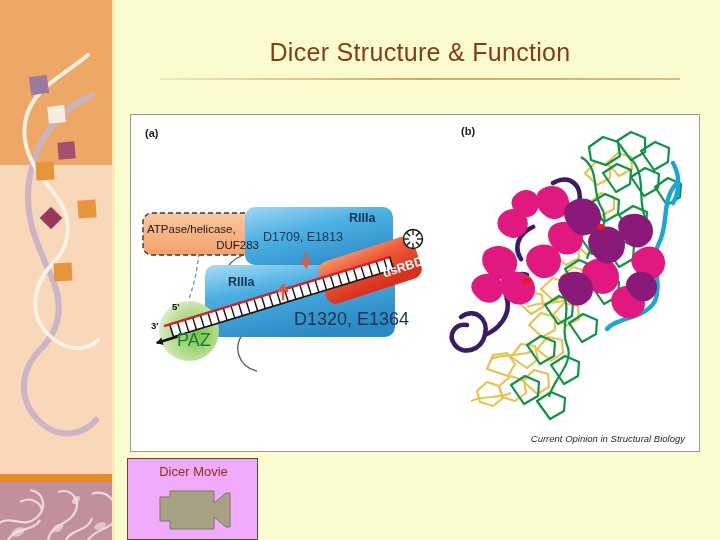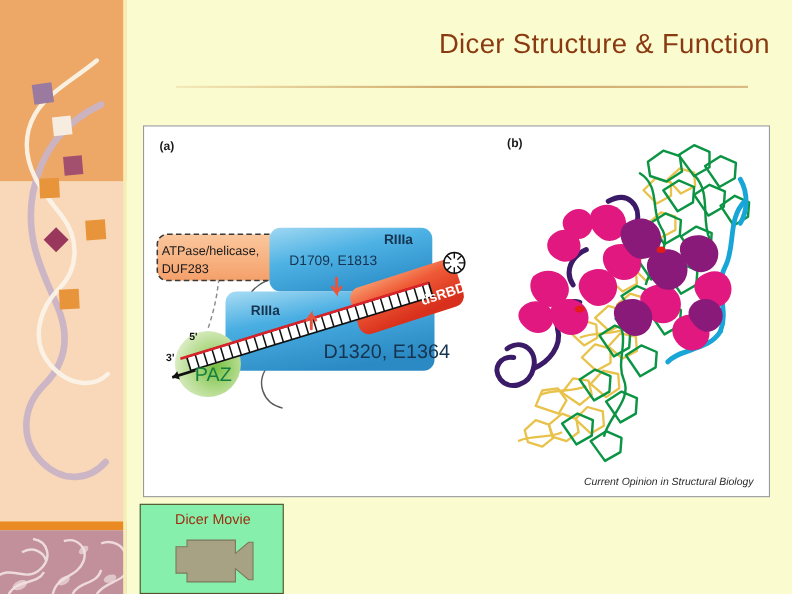--- a/index.html
+++ b/index.html
@@ -50,23 +50,23 @@
   }
   .sb-edge {
     position: absolute; right: 0; top: 0;
     width: 3px; height: 540px;
     background: #f5eeb4;
   }
 
   
   #title {
     position: absolute;
-    left: 140px; top: 26px;
+    left: 140px; top: 38px;
     width: 560px;
-    text-align: right;
+    text-align: center;
     font-size: 25px;
     color: #8a3a10;
     letter-spacing: 0.3px;
     white-space: nowrap;
   }
   #title-rule {
     position: absolute;
     left: 160px; top: 78px;
     width: 520px; height: 2px;
     background: linear-gradient(to right, #f3e9b8, #cfa96a, #d9bb84);
@@ -119,21 +119,21 @@
     text-decoration: underline;
     white-space: nowrap;
     cursor: pointer;
   }
 
   
   #movie-box {
     position: absolute;
     left: 127px; top: 458px;
     width: 131px; height: 82px;
-    background: #86efac;
+    background: #f0abfc;
     border: 1px solid #55502a;
     box-sizing: border-box;
     cursor: pointer;
   }
   #movie-label {
     position: absolute;
     left: 0; top: 5px;
     width: 131px;
     text-align: center;
     font-size: 13px;
@@ -302,21 +302,21 @@
         </g>
       </g>
 
       <g>
         <path d="M171 118 L171 131 L167 126 M171 131 L175 126" fill="none" stroke="#e8553c" stroke-width="2.6" stroke-linecap="round"></path>
         <path d="M148 164 L148 151 L144 156 M148 151 L152 156" fill="none" stroke="#e8553c" stroke-width="2.6" stroke-linecap="round"></path>
       </g>
     </svg>
 
     <div class="diagram-text" style="left:16px; top:108px; font-size:11.5px; color:#1a1a1a; text-align:left; width:112px;">ATPase/helicase,</div>
-    <div class="diagram-text" style="left:16px; top:124px; font-size:11.5px; color:#1a1a1a; text-align:left; width:112px;">DUF283</div>
+    <div class="diagram-text" style="left:16px; top:124px; font-size:11.5px; color:#1a1a1a; text-align:right; width:112px;">DUF283</div>
 
     <div class="diagram-text" style="left:218px; top:96px; font-size:12.5px; font-weight:bold; color:#16344f;">RIIIa</div>
     <div class="diagram-text" style="left:132px; top:115px; font-size:12.5px; color:#16344f;">D1709, E1813</div>
 
     <div class="diagram-text" style="left:97px; top:160px; font-size:12.5px; font-weight:bold; color:#16344f;">RIIIa</div>
     <div class="diagram-text" style="left:163px; top:194px; font-size:18px; color:#16344f;">D1320, E1364</div>
 
     <div class="diagram-text" style="left:250px; top:152px; font-size:12.5px; font-weight:bold; color:#ffffff; transform:rotate(-18deg); transform-origin:left top;">dsRBD</div>
 
     <div class="diagram-text" style="left:46px; top:215px; font-size:18px; color:#15803d;">PAZ</div>

